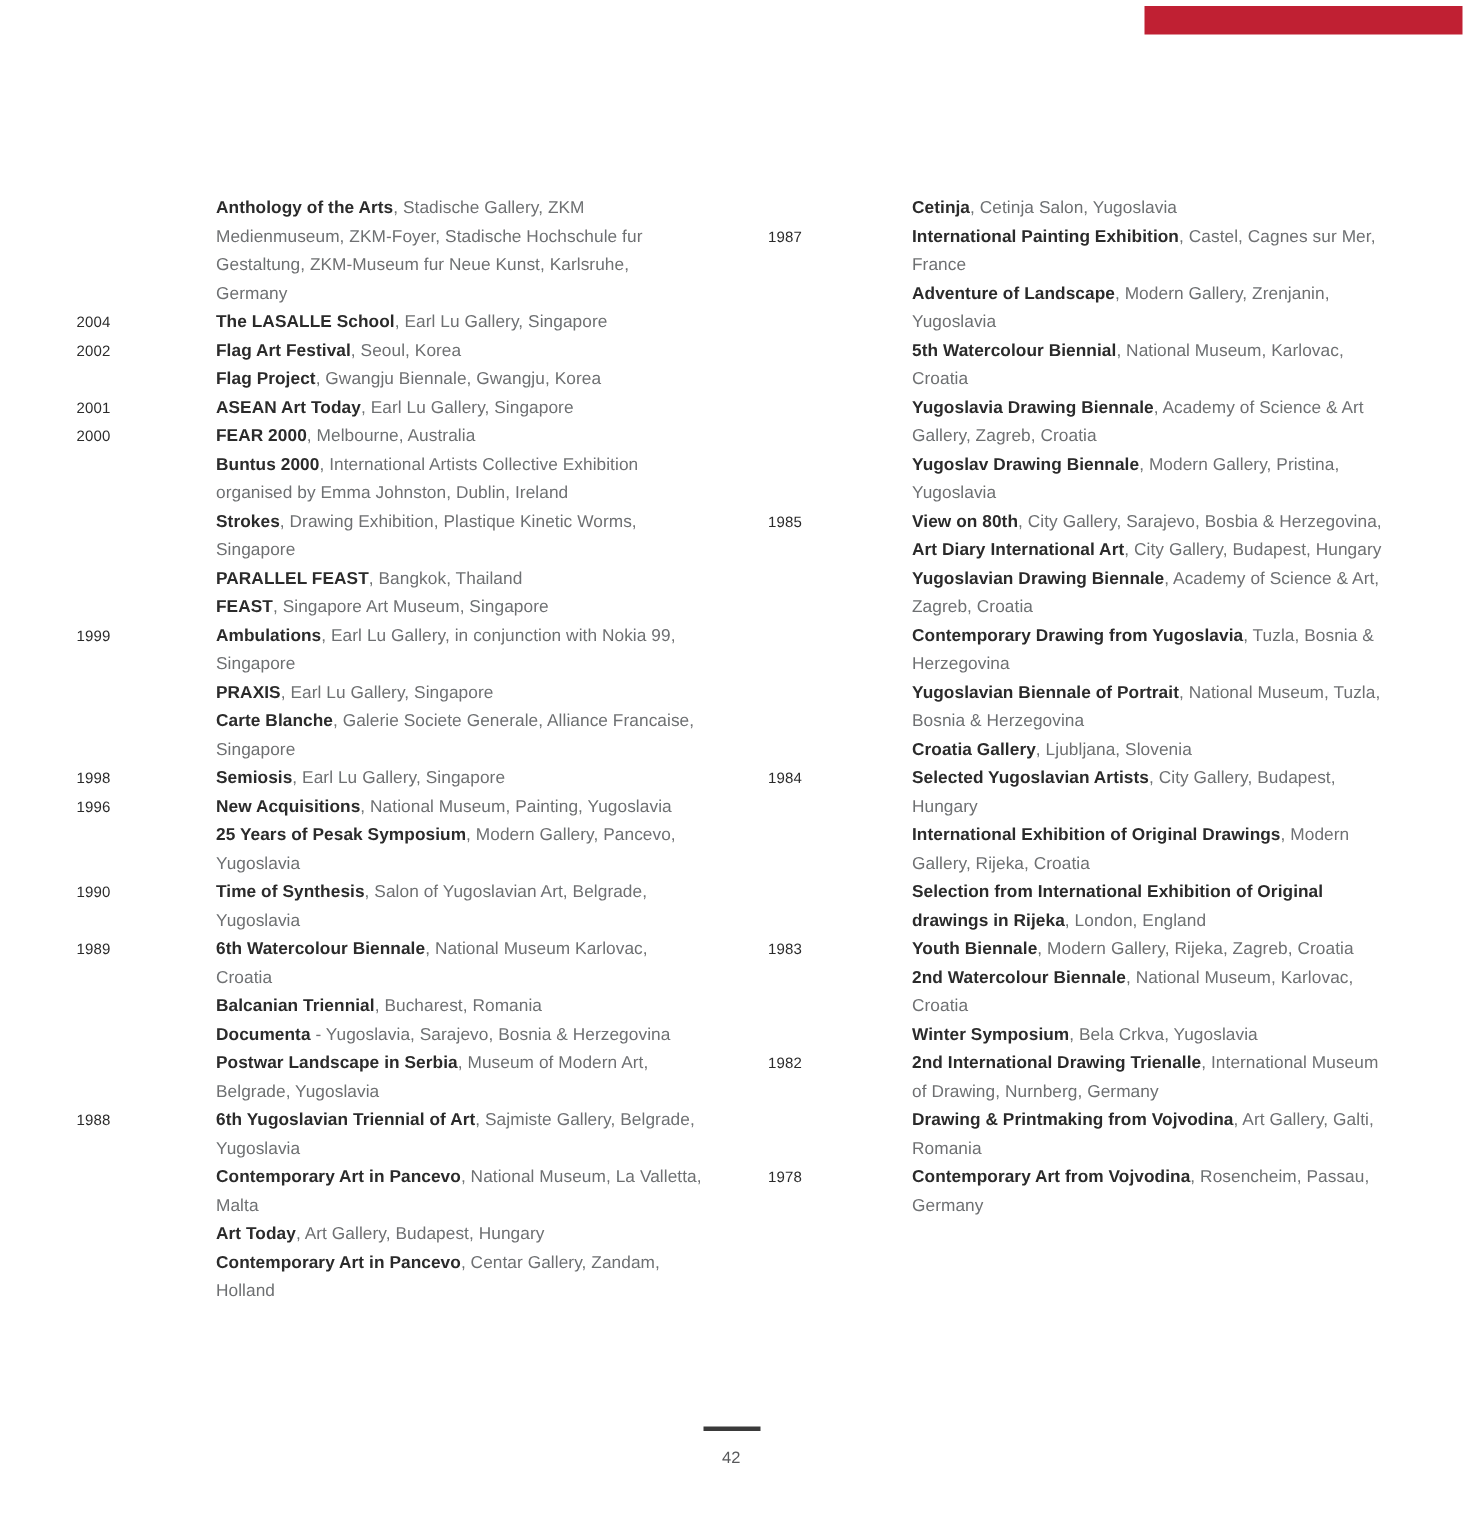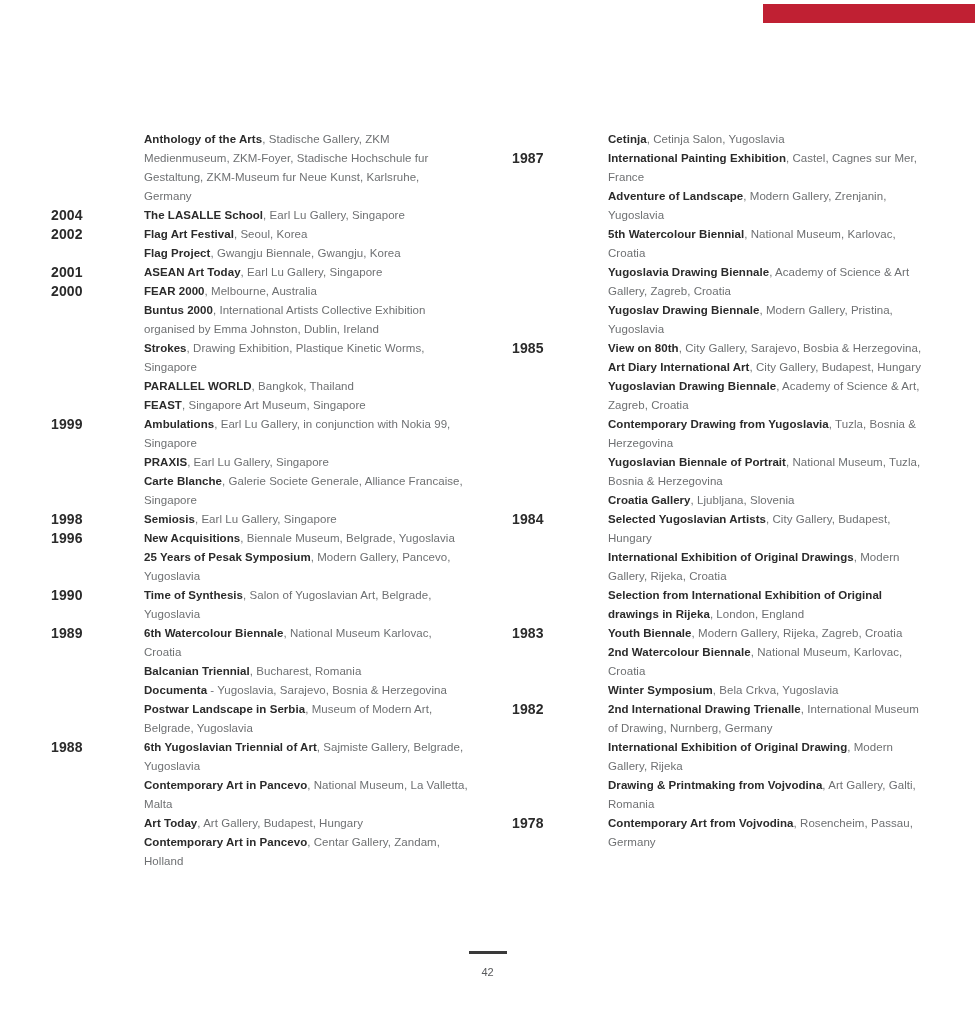--- a/index.html
+++ b/index.html
@@ -53,23 +53,23 @@
   #column-right { left: 512px; width: 420px; }
 
   .entry-row {
     display: flex;
     align-items: flex-start;
     margin: 0;
   }
 
   .year-cell {
     flex: 0 0 auto;
-    font-size: 14px;
+    font-size: 10px;
     line-height: 19px;
-    font-weight: bold;
+    font-weight: normal;
     color: #2b2b2b;
     letter-spacing: .1px;
   }
   #column-left  .year-cell { width: 93px; }
   #column-right .year-cell { width: 96px; }
 
   .entry-cell {
     flex: 1 1 auto;
     font-size: 11.5px;
     line-height: 19px;
@@ -142,21 +142,21 @@
       <div class="entry-row">
         <div class="year-cell"></div>
         <div class="entry-cell"><span class="t">Buntus 2000</span><span>, International Artists Collective Exhibition organised by Emma Johnston, Dublin, Ireland</span></div>
       </div>
       <div class="entry-row">
         <div class="year-cell"></div>
         <div class="entry-cell"><span class="t">Strokes</span><span>, Drawing Exhibition, Plastique Kinetic Worms, Singapore</span></div>
       </div>
       <div class="entry-row">
         <div class="year-cell"></div>
-        <div class="entry-cell"><span class="t">PARALLEL WORLD</span><span>, Bangkok, Thailand</span></div>
+        <div class="entry-cell"><span class="t">PARALLEL FEAST</span><span>, Bangkok, Thailand</span></div>
       </div>
       <div class="entry-row">
         <div class="year-cell"></div>
         <div class="entry-cell"><span class="t">FEAST</span><span>, Singapore Art Museum, Singapore</span></div>
       </div>
       <div class="entry-row">
         <div class="year-cell">1999</div>
         <div class="entry-cell"><span class="t">Ambulations</span><span>, Earl Lu Gallery, in conjunction with Nokia 99, Singapore</span></div>
       </div>
       <div class="entry-row">
@@ -166,21 +166,21 @@
       <div class="entry-row">
         <div class="year-cell"></div>
         <div class="entry-cell"><span class="t">Carte Blanche</span><span>, Galerie Societe Generale, Alliance Francaise, Singapore</span></div>
       </div>
       <div class="entry-row">
         <div class="year-cell">1998</div>
         <div class="entry-cell"><span class="t">Semiosis</span><span>, Earl Lu Gallery, Singapore</span></div>
       </div>
       <div class="entry-row">
         <div class="year-cell">1996</div>
-        <div class="entry-cell"><span class="t">New Acquisitions</span><span>, Biennale Museum, Belgrade, Yugoslavia</span></div>
+        <div class="entry-cell"><span class="t">New Acquisitions</span><span>, National Museum, Painting, Yugoslavia</span></div>
       </div>
       <div class="entry-row">
         <div class="year-cell"></div>
         <div class="entry-cell"><span class="t">25 Years of Pesak Symposium</span><span>, Modern Gallery, Pancevo, Yugoslavia</span></div>
       </div>
       <div class="entry-row">
         <div class="year-cell">1990</div>
         <div class="entry-cell"><span class="t">Time of Synthesis</span><span>, Salon of Yugoslavian Art, Belgrade, Yugoslavia</span></div>
       </div>
       <div class="entry-row">
@@ -281,24 +281,20 @@
         <div class="year-cell"></div>
         <div class="entry-cell"><span class="t">2nd Watercolour Biennale</span><span>, National Museum, Karlovac, Croatia</span></div>
       </div>
       <div class="entry-row">
         <div class="year-cell"></div>
         <div class="entry-cell"><span class="t">Winter Symposium</span><span>, Bela Crkva, Yugoslavia</span></div>
       </div>
       <div class="entry-row">
         <div class="year-cell">1982</div>
         <div class="entry-cell"><span class="t">2nd International Drawing Trienalle</span><span>, International Museum of Drawing, Nurnberg, Germany</span></div>
-      </div>
-      <div class="entry-row">
-        <div class="year-cell"></div>
-        <div class="entry-cell"><span class="t">International Exhibition of Original Drawing</span><span>, Modern Gallery, Rijeka</span></div>
       </div>
       <div class="entry-row">
         <div class="year-cell"></div>
         <div class="entry-cell"><span class="t">Drawing &amp; Printmaking from Vojvodina</span><span>, Art Gallery, Galti, Romania</span></div>
       </div>
       <div class="entry-row">
         <div class="year-cell">1978</div>
         <div class="entry-cell"><span class="t">Contemporary Art from Vojvodina</span><span>, Rosencheim, Passau, Germany</span></div>
       </div>
     </div>

